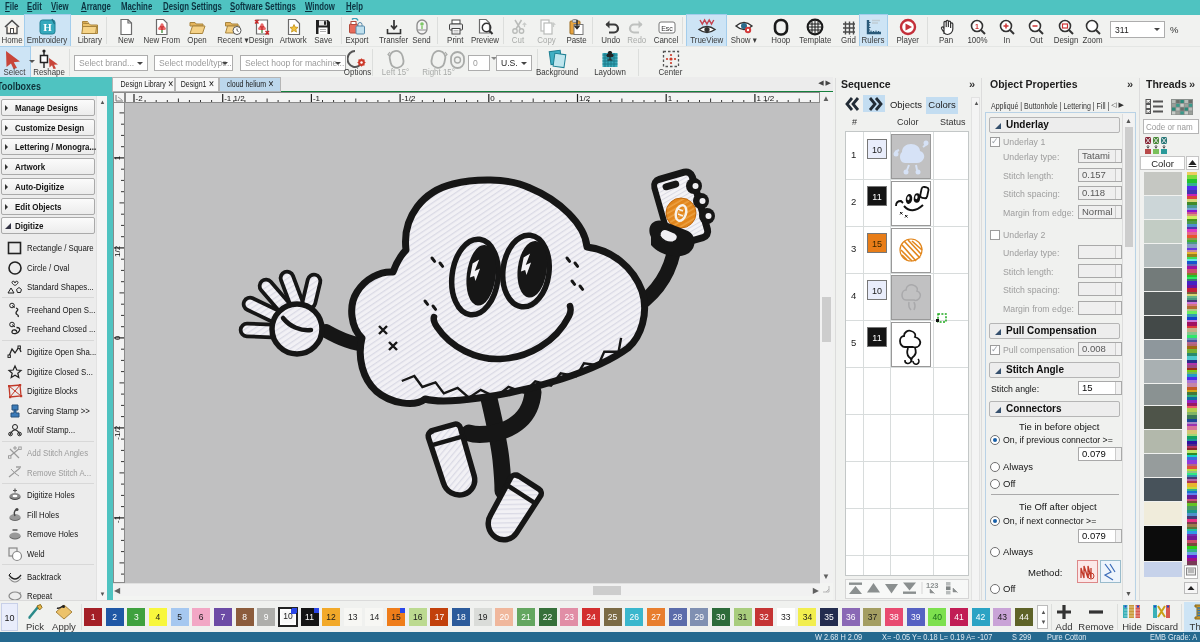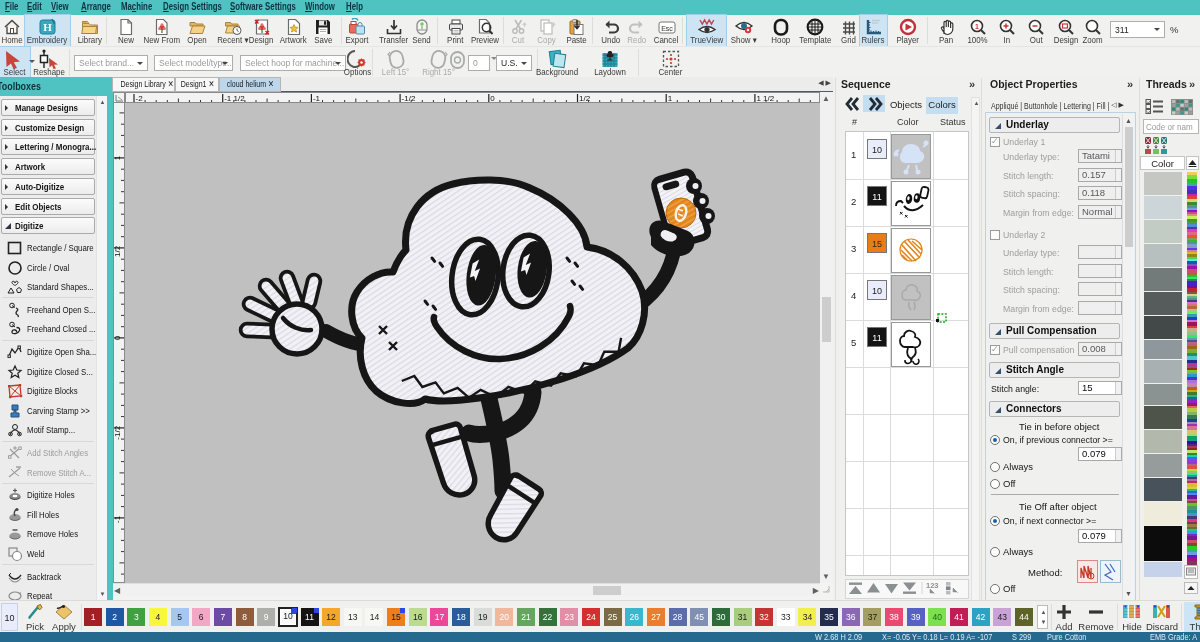--- a/index.html
+++ b/index.html
@@ -1311,33 +1311,33 @@
 <div class="sw wt" style="left:235.5px;background:#8c5c3c;">8</div>
 <div class="sw wt" style="left:257.2px;background:#aeaeab;">9</div>
 <div style="position:absolute;left:291.9px;top:7px;width:5px;height:5px;background:#2a46e8;z-index:5"></div>
 <div class="sw used" style="left:278.9px;background:#f8f8f8;box-shadow:0 0 0 1.5px #fff inset, 0 0 0 1px #222;border:1.5px solid #222;line-height:15px;">10</div>
 <div class="sw wt used" style="left:300.5px;background:#141414;">11</div>
 <div class="sw" style="left:322.1px;background:#f2a929;">12</div>
 <div class="sw" style="left:343.8px;background:#f7f7f4;">13</div>
 <div class="sw" style="left:365.4px;background:#f7f7f4;">14</div>
 <div class="sw used" style="left:387.1px;background:#ef7d1a;">15</div>
 <div class="sw" style="left:408.8px;background:#bcda90;">16</div>
-<div class="sw wt" style="left:430.4px;background:#ec4899;">17</div>
+<div class="sw wt" style="left:430.4px;background:#c2410c;">17</div>
 <div class="sw wt" style="left:452.0px;background:#2c5b9b;">18</div>
 <div class="sw" style="left:473.7px;background:#dadcd9;">19</div>
 <div class="sw wt" style="left:495.3px;background:#f0b79c;">20</div>
 <div class="sw wt" style="left:517.0px;background:#64a660;text-align:center;">21</div>
 <div class="sw wt" style="left:538.6px;background:#36703a;">22</div>
 <div class="sw wt" style="left:560.3px;background:#e18ea6;">23</div>
 <div class="sw wt" style="left:582.0px;background:#d32f2f;">24</div>
 <div class="sw wt" style="left:603.6px;background:#7b6b45;">25</div>
 <div class="sw wt" style="left:625.2px;background:#3ab7cd;">26</div>
 <div class="sw wt" style="left:646.9px;background:#e87e2e;">27</div>
 <div class="sw wt" style="left:668.5px;background:#5b6cab;">28</div>
-<div class="sw wt" style="left:690.2px;background:#8090b2;">45</div>
+<div class="sw wt" style="left:690.2px;background:#8090b2;">29</div>
 <div class="sw wt" style="left:711.8px;background:#2d6b3a;">30</div>
 <div class="sw" style="left:733.5px;background:#a9cd7d;">31</div>
 <div class="sw wt" style="left:755.1px;background:#c53434;">32</div>
 <div class="sw" style="left:776.8px;background:#ffffff;">33</div>
 <div class="sw" style="left:798.4px;background:#f2ee4e;">34</div>
 <div class="sw wt" style="left:820.1px;background:#232c4e;">35</div>
 <div class="sw wt" style="left:841.8px;background:#8a68b5;">36</div>
 <div class="sw" style="left:863.4px;background:#a49e62;">37</div>
 <div class="sw wt" style="left:885.0px;background:#e84a70;">38</div>
 <div class="sw wt" style="left:906.7px;background:#5661c2;">39</div>

